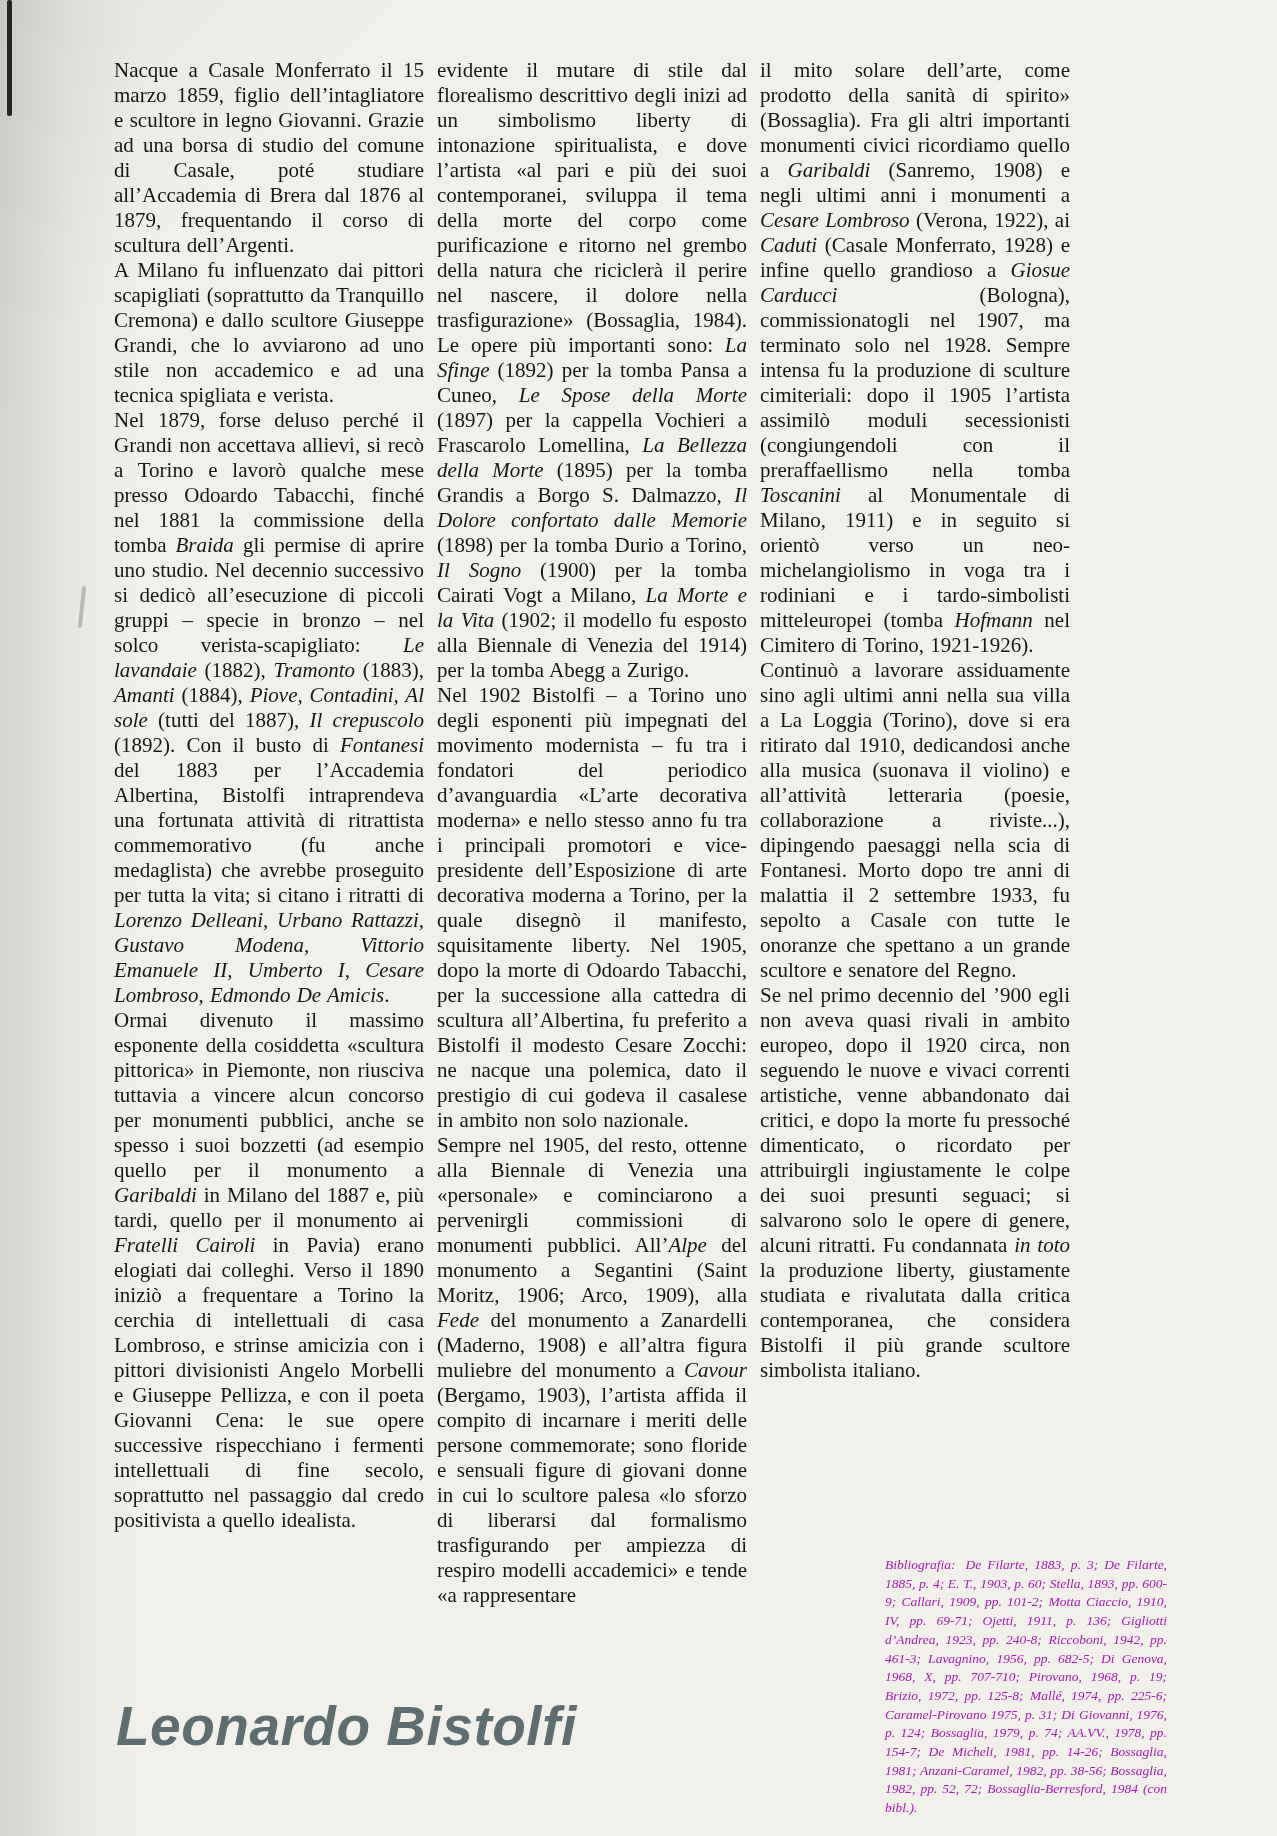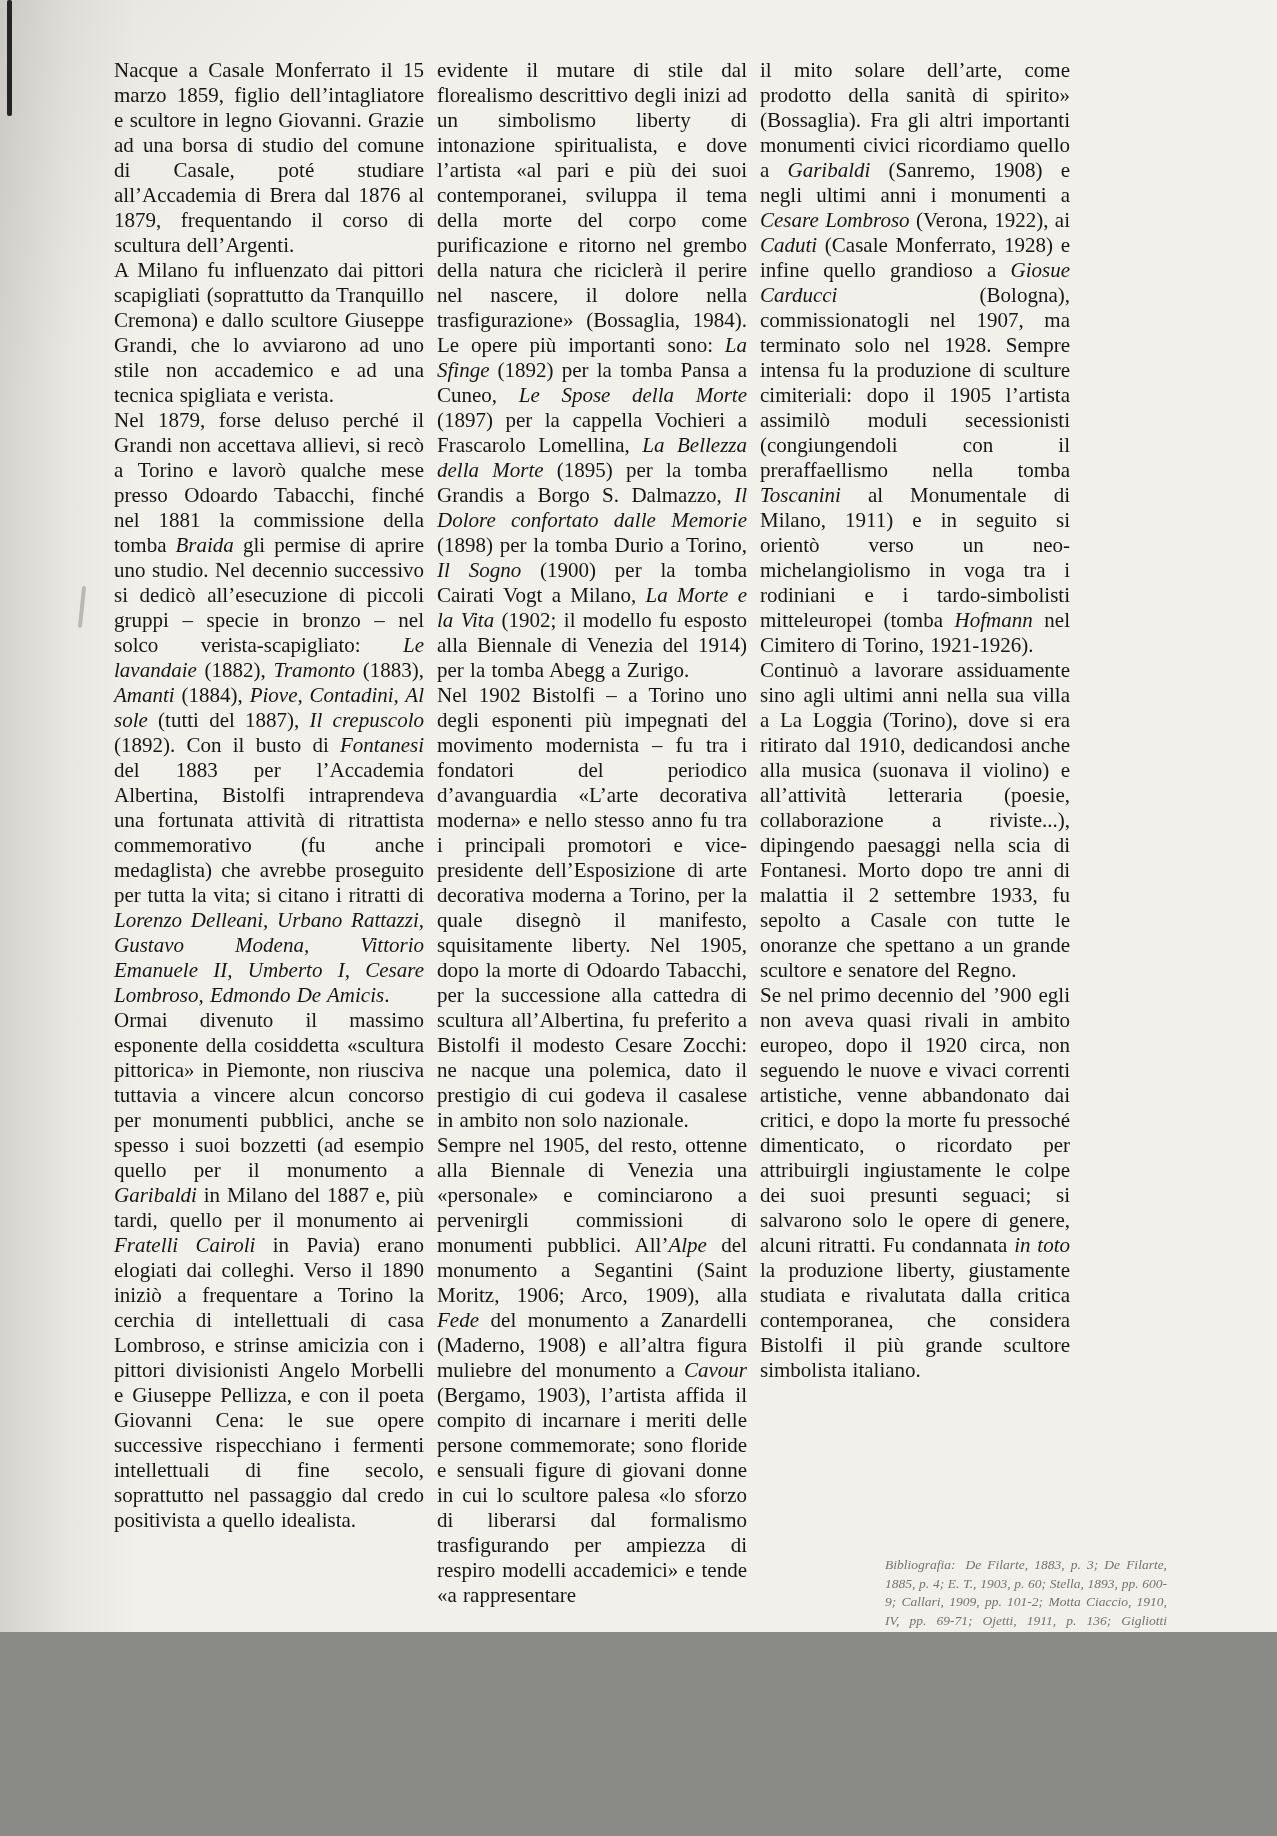--- a/index.html
+++ b/index.html
@@ -1,20 +1,20 @@
 <!DOCTYPE html>
 <html><head>
 <meta charset="utf-8">
 <style>
   html, body { margin: 0; padding: 0; }
   body { background: #8a8a86; }
   .page {
     position: relative;
     width: 1277px;
-    height: 1632px;
+    height: 1836px;
     margin: 0 auto;
     background: #f1f0ea;
     overflow: hidden;
     font-family: "Liberation Serif", serif;
     color: #161616;
   }
   
   .page::before {
     content: "";
     position: absolute;
@@ -54,21 +54,21 @@
   }
   .col p { margin: 0; }
   .biblio {
     position: absolute;
     left: 885px; top: 1556px;
     width: 282px;
     font-size: 13.5px;
     line-height: 18.7px;
     font-style: italic;
     text-align: justify;
-    color: #737373;
+    color: #a21caf;
   }
   .biblio .biblio-label { padding-right: 10px; }
   .article-title {
     position: absolute;
     left: 116px; top: 1694px;
     margin: 0;
     font-family: "Liberation Sans", sans-serif;
     font-style: italic;
     font-weight: bold;
     font-size: 55px;
@@ -100,13 +100,14 @@
         <p><span>il mito solare dell’arte, come prodotto della sanità di spirito» (Bossaglia). Fra gli altri importanti monumenti civici ricordiamo quello a </span><i>Garibaldi</i><span> (Sanremo, 1908) e negli ultimi anni i monumenti a </span><i>Cesare Lombroso</i><span> (Verona, 1922), ai </span><i>Caduti</i><span> (Casale Monferrato, 1928) e infine quello grandioso a </span><i>Giosue Carducci</i><span> (Bologna), commissionatogli nel 1907, ma terminato solo nel 1928. Sempre intensa fu la produzione di sculture cimiteriali: dopo il 1905 l’artista assimilò moduli secessionisti (congiungendoli con il preraffaellismo nella tomba </span><i>Toscanini</i><span> al Monumentale di Milano, 1911) e in seguito si orientò verso un neo-michelangiolismo in voga tra i rodiniani e i tardo-simbolisti mitteleuropei (tomba </span><i>Hofmann</i><span> nel Cimitero di Torino, 1921-1926).</span></p>
         <p><span>Continuò a lavorare assiduamente sino agli ultimi anni nella sua villa a La Loggia (Torino), dove si era ritirato dal 1910, dedicandosi anche alla musica (suonava il violino) e all’attività letteraria (poesie, collaborazione a riviste...), dipingendo paesaggi nella scia di Fontanesi. Morto dopo tre anni di malattia il 2 settembre 1933, fu sepolto a Casale con tutte le onoranze che spettano a un grande scultore e senatore del Regno.</span></p>
         <p><span>Se nel primo decennio del ’900 egli non aveva quasi rivali in ambito europeo, dopo il 1920 circa, non seguendo le nuove e vivaci correnti artistiche, venne abbandonato dai critici, e dopo la morte fu pressoché dimenticato, o ricordato per attribuirgli ingiustamente le colpe dei suoi presunti seguaci; si salvarono solo le opere di genere, alcuni ritratti. Fu condannata </span><i>in toto</i><span> la produzione liberty, giustamente studiata e rivalutata dalla critica contemporanea, che considera Bistolfi il più grande scultore simbolista italiano.</span></p>
       </div>
   </div>
 
   <div class="biblio">
     <span class="biblio-label">Bibliografia:</span><span>De Filarte, 1883, p. 3; De Filarte, 1885, p. 4; E. T., 1903, p. 60; Stella, 1893, pp. 600-9; Callari, 1909, pp. 101-2; Motta Ciaccio, 1910, IV, pp. 69-71; Ojetti, 1911, p. 136; Gigliotti d’Andrea, 1923, pp. 240-8; Riccoboni, 1942, pp. 461-3; Lavagnino, 1956, pp. 682-5; Di Genova, 1968, X, pp. 707-710; Pirovano, 1968, p. 19; Brizio, 1972, pp. 125-8; Mallé, 1974, pp. 225-6; Caramel-Pirovano 1975, p. 31; Di Giovanni, 1976, p. 124; Bossaglia, 1979, p. 74; AA.VV., 1978, pp. 154-7; De Micheli, 1981, pp. 14-26; Bossaglia, 1981; Anzani-Caramel, 1982, pp. 38-56; Bossaglia, 1982, pp. 52, 72; Bossaglia-Berresford, 1984 (con bibl.).</span>
   </div>
 
+  <h1 class="article-title">Leonardo Bistolfi</h1>
 </div>
 
 </body></html>

